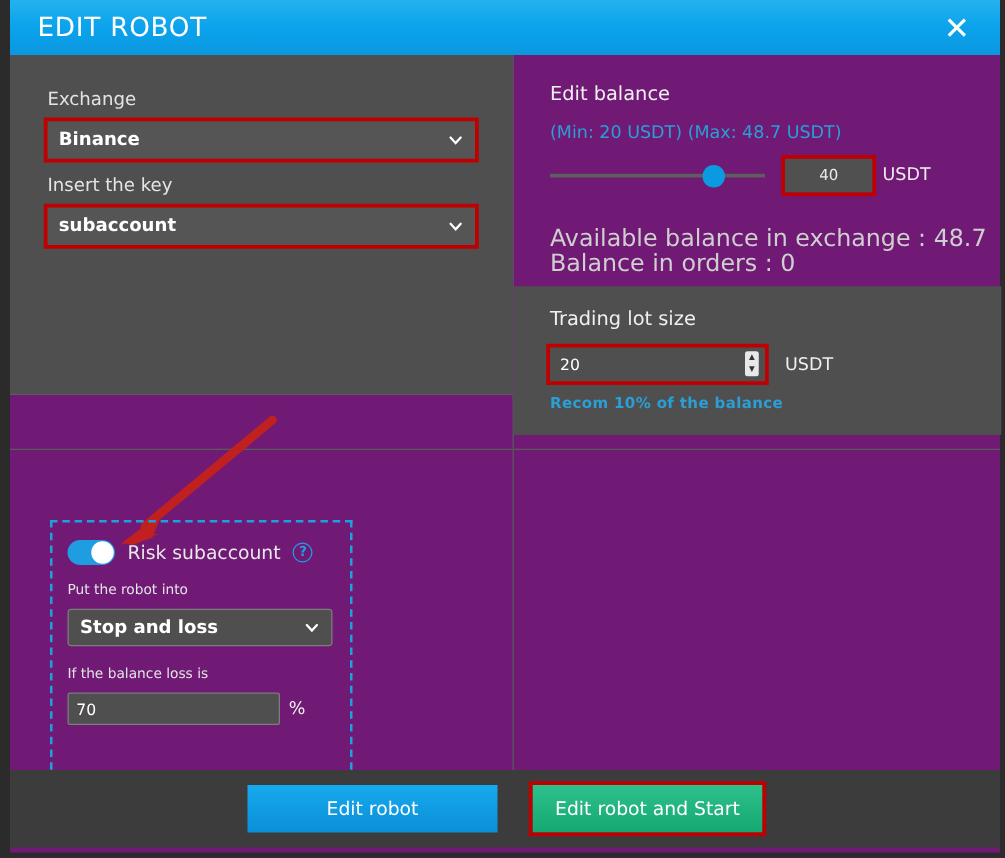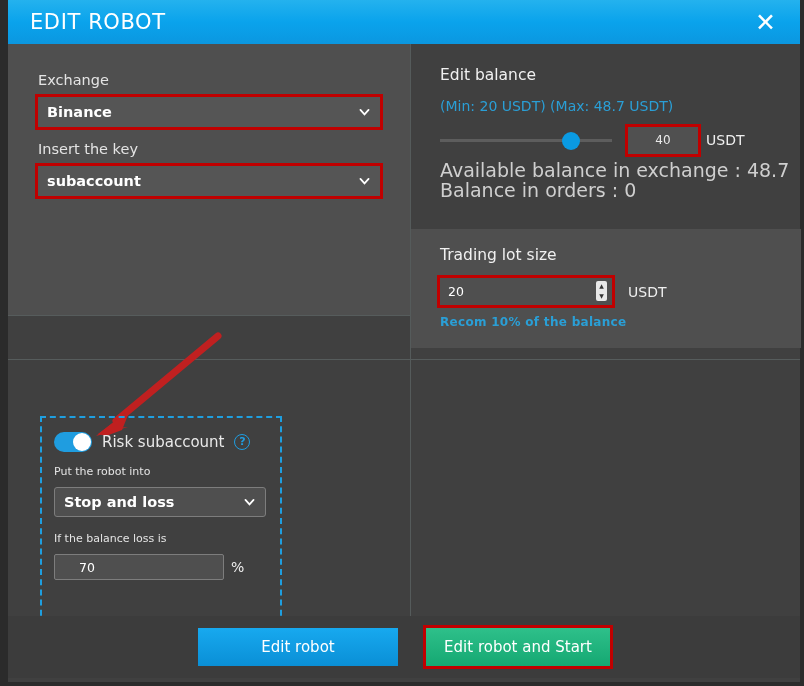--- a/index.html
+++ b/index.html
@@ -9,21 +9,21 @@
     height: 686px;
     background: #2b2b2b;
     font-family: "DejaVu Sans", sans-serif;
     overflow: hidden;
   }
 
   #modal {
     position: relative;
     width: 804px;
     height: 686px;
-    background: #404040;
+    background: #701a75;
     border-left: 8px solid #2b2b2b;
     border-right: 4px solid #2b2b2b;
     border-bottom: 4px solid #2b2b2b;
   }
 
   
   #header {
     position: absolute;
     left: 0; top: 0;
     width: 792px; height: 44px;
@@ -193,21 +193,21 @@
     gap: 7px;
   }
   .txt-input {
     height: 26px;
     background: #4f4f4f;
     border: 1px solid #7d7d7d;
     border-radius: 2px;
     color: #ffffff;
     font-family: "DejaVu Sans", sans-serif;
     font-size: 12.5px;
-    padding: 0 24px;
+    padding: 0 6px;
     outline: none;
   }
   .unit {
     color: #eeeeee;
     font-size: 14px;
   }
 
   
   #balance-block {
     position: absolute;
@@ -222,21 +222,21 @@
   }
   #minmax {
     color: #2a9fd6;
     font-size: 14px;
     margin-bottom: 11px;
   }
   #slider-row {
     display: flex;
     align-items: center;
     height: 30px;
-    margin-bottom: 5px;
+    margin-bottom: 26px;
   }
   #slider {
     position: relative;
     width: 172px; height: 30px;
     cursor: pointer;
   }
   #slider .track {
     position: absolute;
     left: 0; top: 14px;
     width: 172px; height: 3px;

